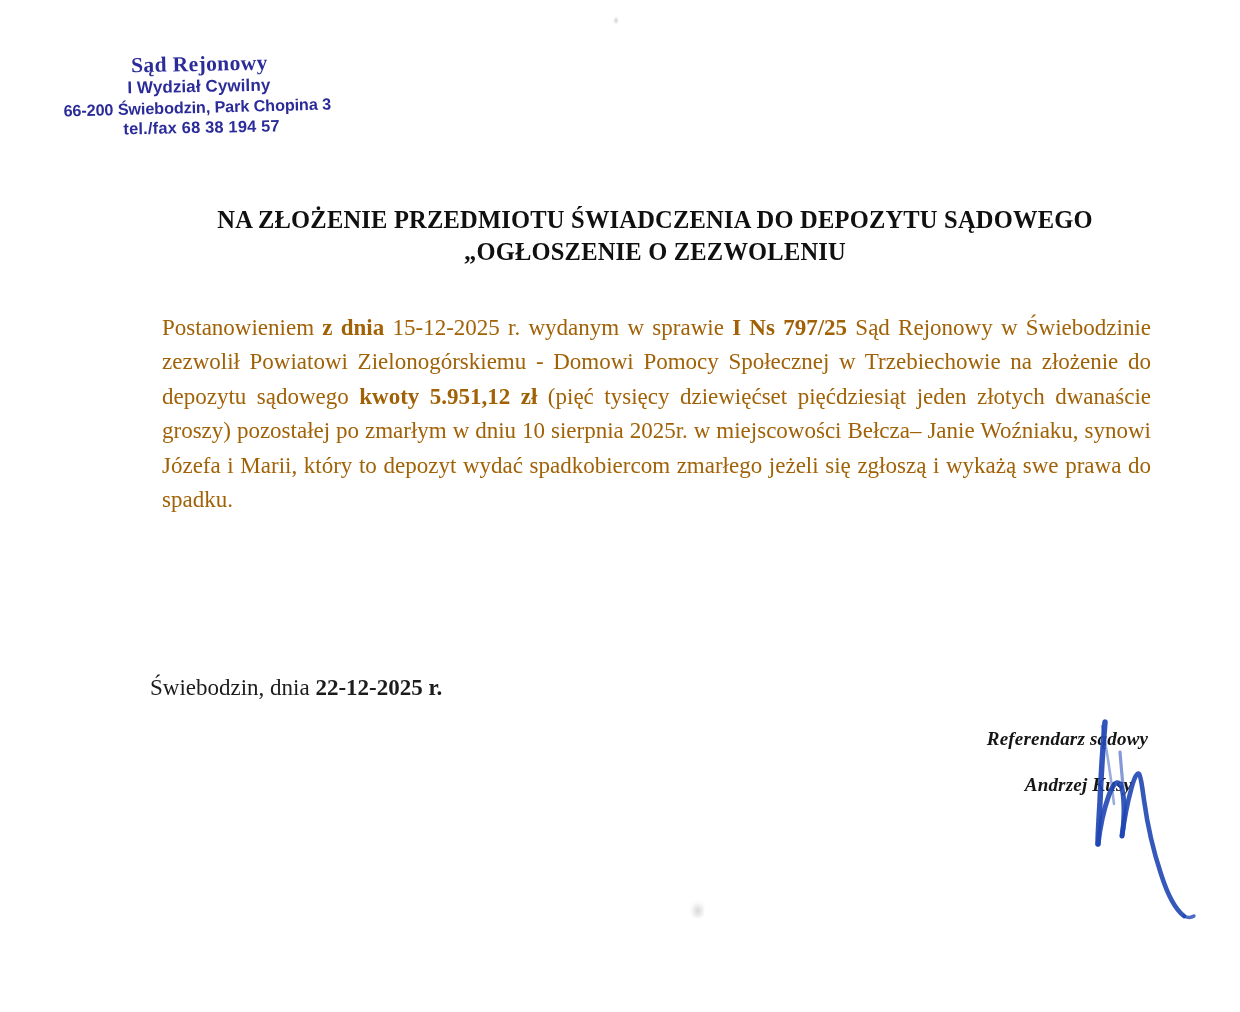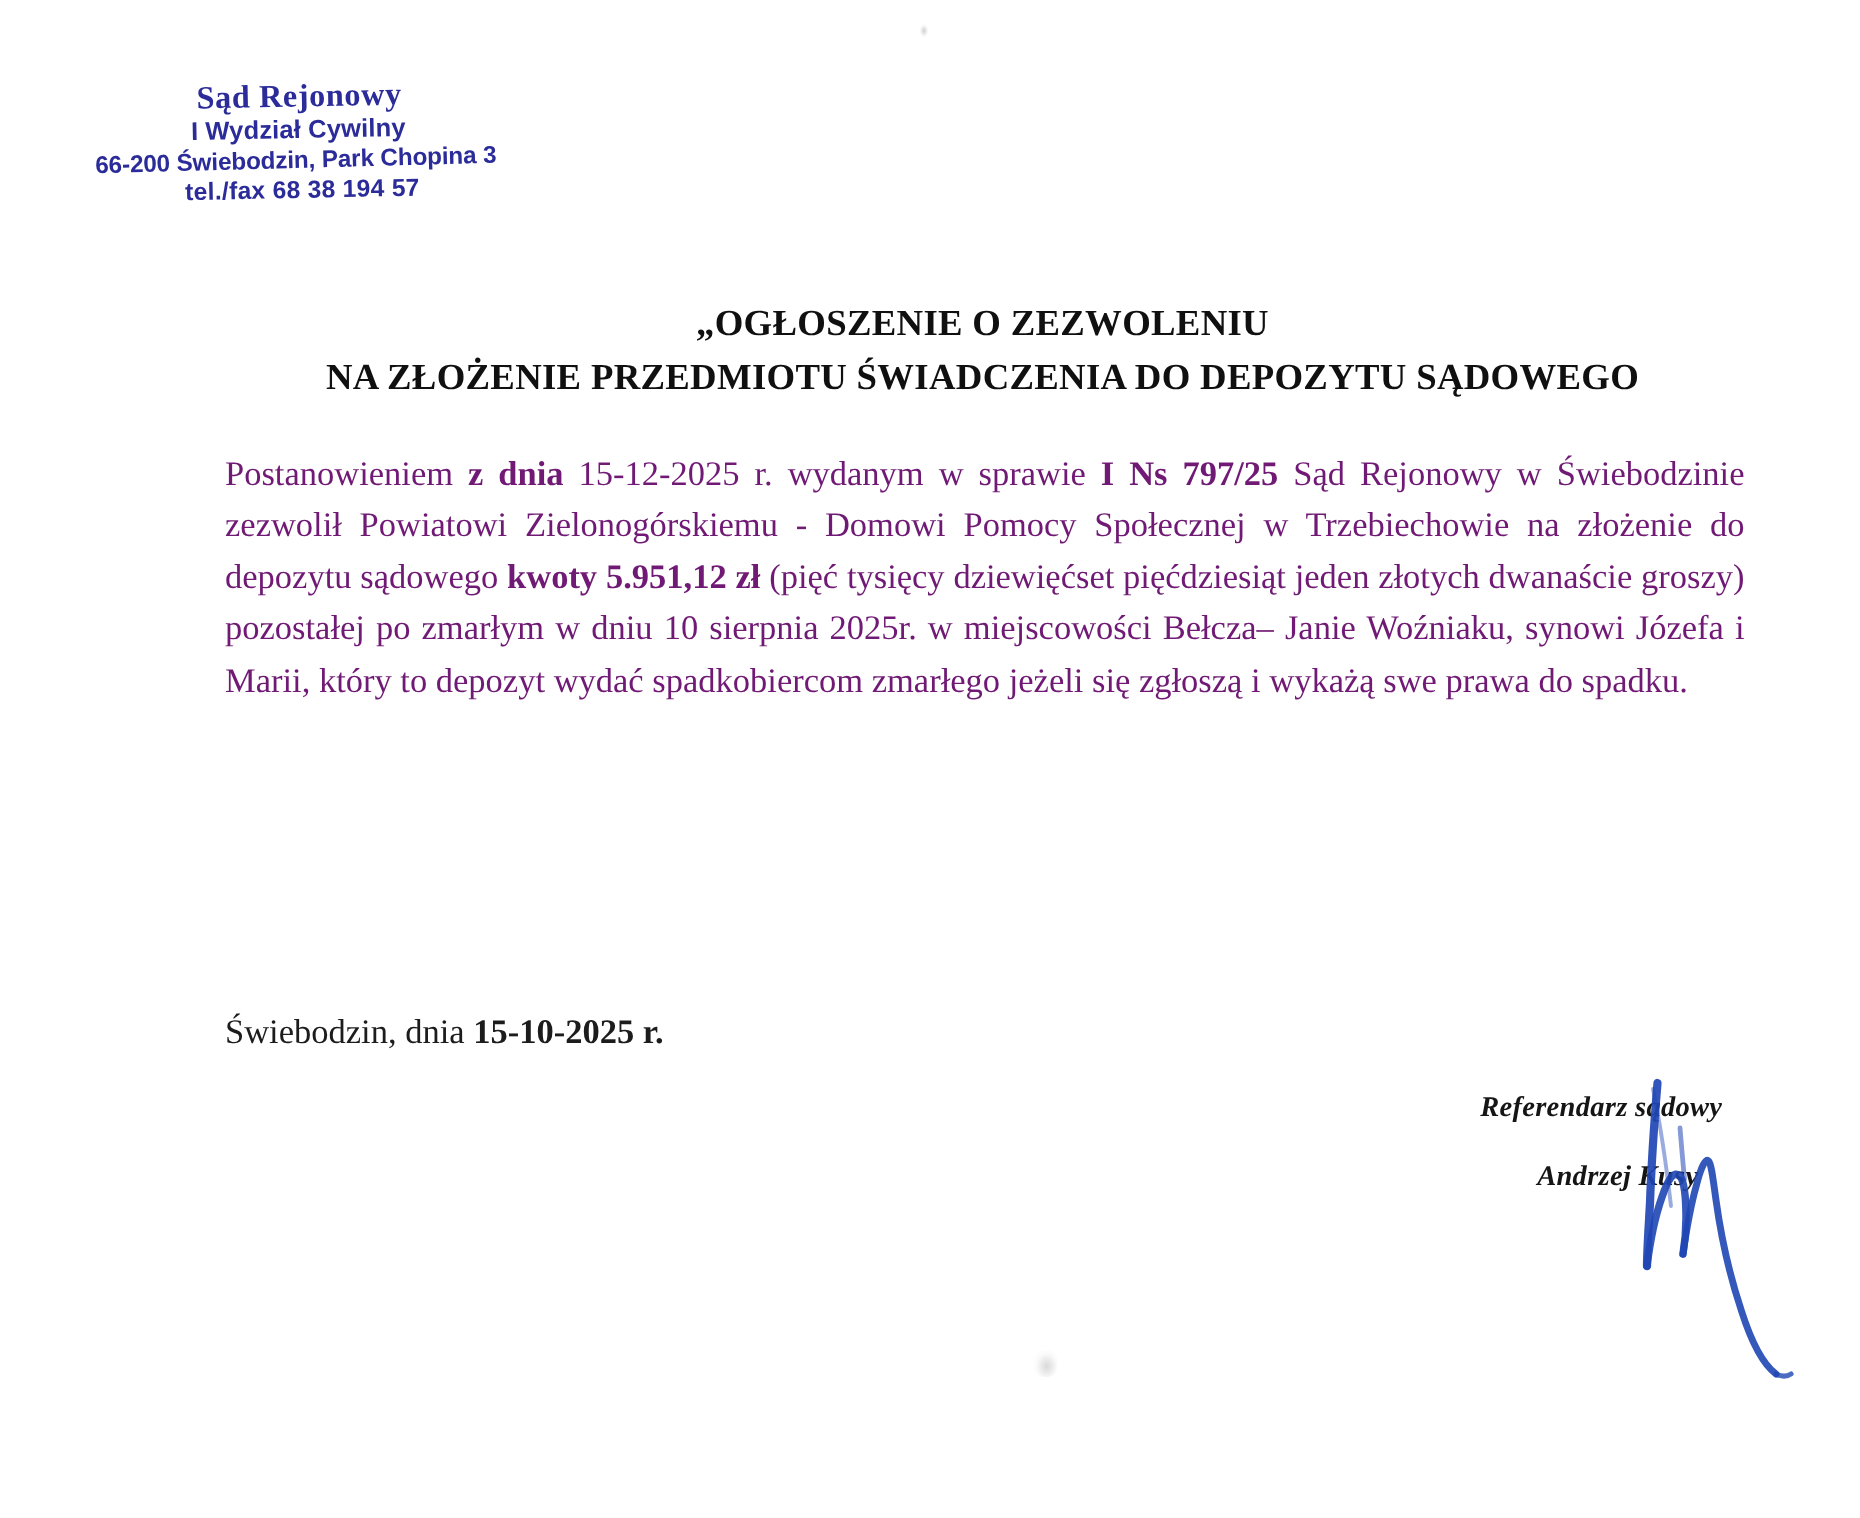--- a/index.html
+++ b/index.html
@@ -119,22 +119,22 @@
     position: absolute;
     left: 150px;
     top: 299px;
     width: 1013px;
   }
   .para {
     font-size: 23px;
     line-height: 34.4px;
     text-align: justify;
     text-justify: inter-word;
-    margin: 0;
-    color: #701a75;
+    margin: 12px;
+    color: #a16207;
   }
   .para + .para {
     margin-top: 34px;
   }
   .para b {
     font-weight: bold;
   }
 
   .date-line {
     position: absolute;
@@ -190,32 +190,32 @@
   <div class="artifact artifact-bottom"></div>
 
   <div class="stamp">
     <div class="stamp-line-1">Sąd Rejonowy</div>
     <div class="stamp-line-2">I Wydział Cywilny</div>
     <div class="stamp-line-3">66-200 Świebodzin, Park Chopina 3</div>
     <div class="stamp-line-4">tel./fax 68 38 194 57</div>
   </div>
 
   <div class="title-block">
+    <div class="title-line title-line-2">NA ZŁOŻENIE PRZEDMIOTU ŚWIADCZENIA DO DEPOZYTU SĄDOWEGO</div>
     <div class="title-line title-line-1">„OGŁOSZENIE O ZEZWOLENIU</div>
-    <div class="title-line title-line-2">NA ZŁOŻENIE PRZEDMIOTU ŚWIADCZENIA DO DEPOZYTU SĄDOWEGO</div>
   </div>
 
   <div class="body-block">
     <p class="para">
       <span>Postanowieniem </span><b>z dnia</b><span> 15-12-2025 r. wydanym w sprawie </span><b>I Ns 797/25</b><span> Sąd Rejonowy w Świebodzinie zezwolił Powiatowi Zielonogórskiemu - Domowi Pomocy Społecznej w Trzebiechowie na złożenie do depozytu sądowego </span><b>kwoty 5.951,12 zł</b><span> (pięć tysięcy dziewięćset pięćdziesiąt jeden złotych dwanaście groszy) pozostałej po zmarłym w dniu 10 sierpnia 2025r.  w miejscowości Bełcza– Janie Woźniaku, synowi Józefa i Marii, który to depozyt wydać spadkobiercom zmarłego jeżeli się zgłoszą i wykażą swe prawa do spadku.</span>
     </p>
   </div>
 
   <div class="date-line">
-    <span>Świebodzin, dnia </span><b>15-10-2025 r.</b>
+    <span>Świebodzin, dnia </span><b>22-12-2025 r.</b>
   </div>
 
   <div class="signature-block">
     <div class="sig-role">Referendarz sądowy</div>
     <div class="sig-name">Andrzej Kusy</div>
   </div>
 
   <svg class="sig-ink" viewBox="0 0 160 215">
     <g fill="none" stroke="#1f46b4" stroke-linecap="round" stroke-linejoin="round">
       <path d="M47 6 C45 30, 43 58, 42 86 C41 104, 40 118, 40 128" stroke-width="5.5" opacity="0.92"></path>

